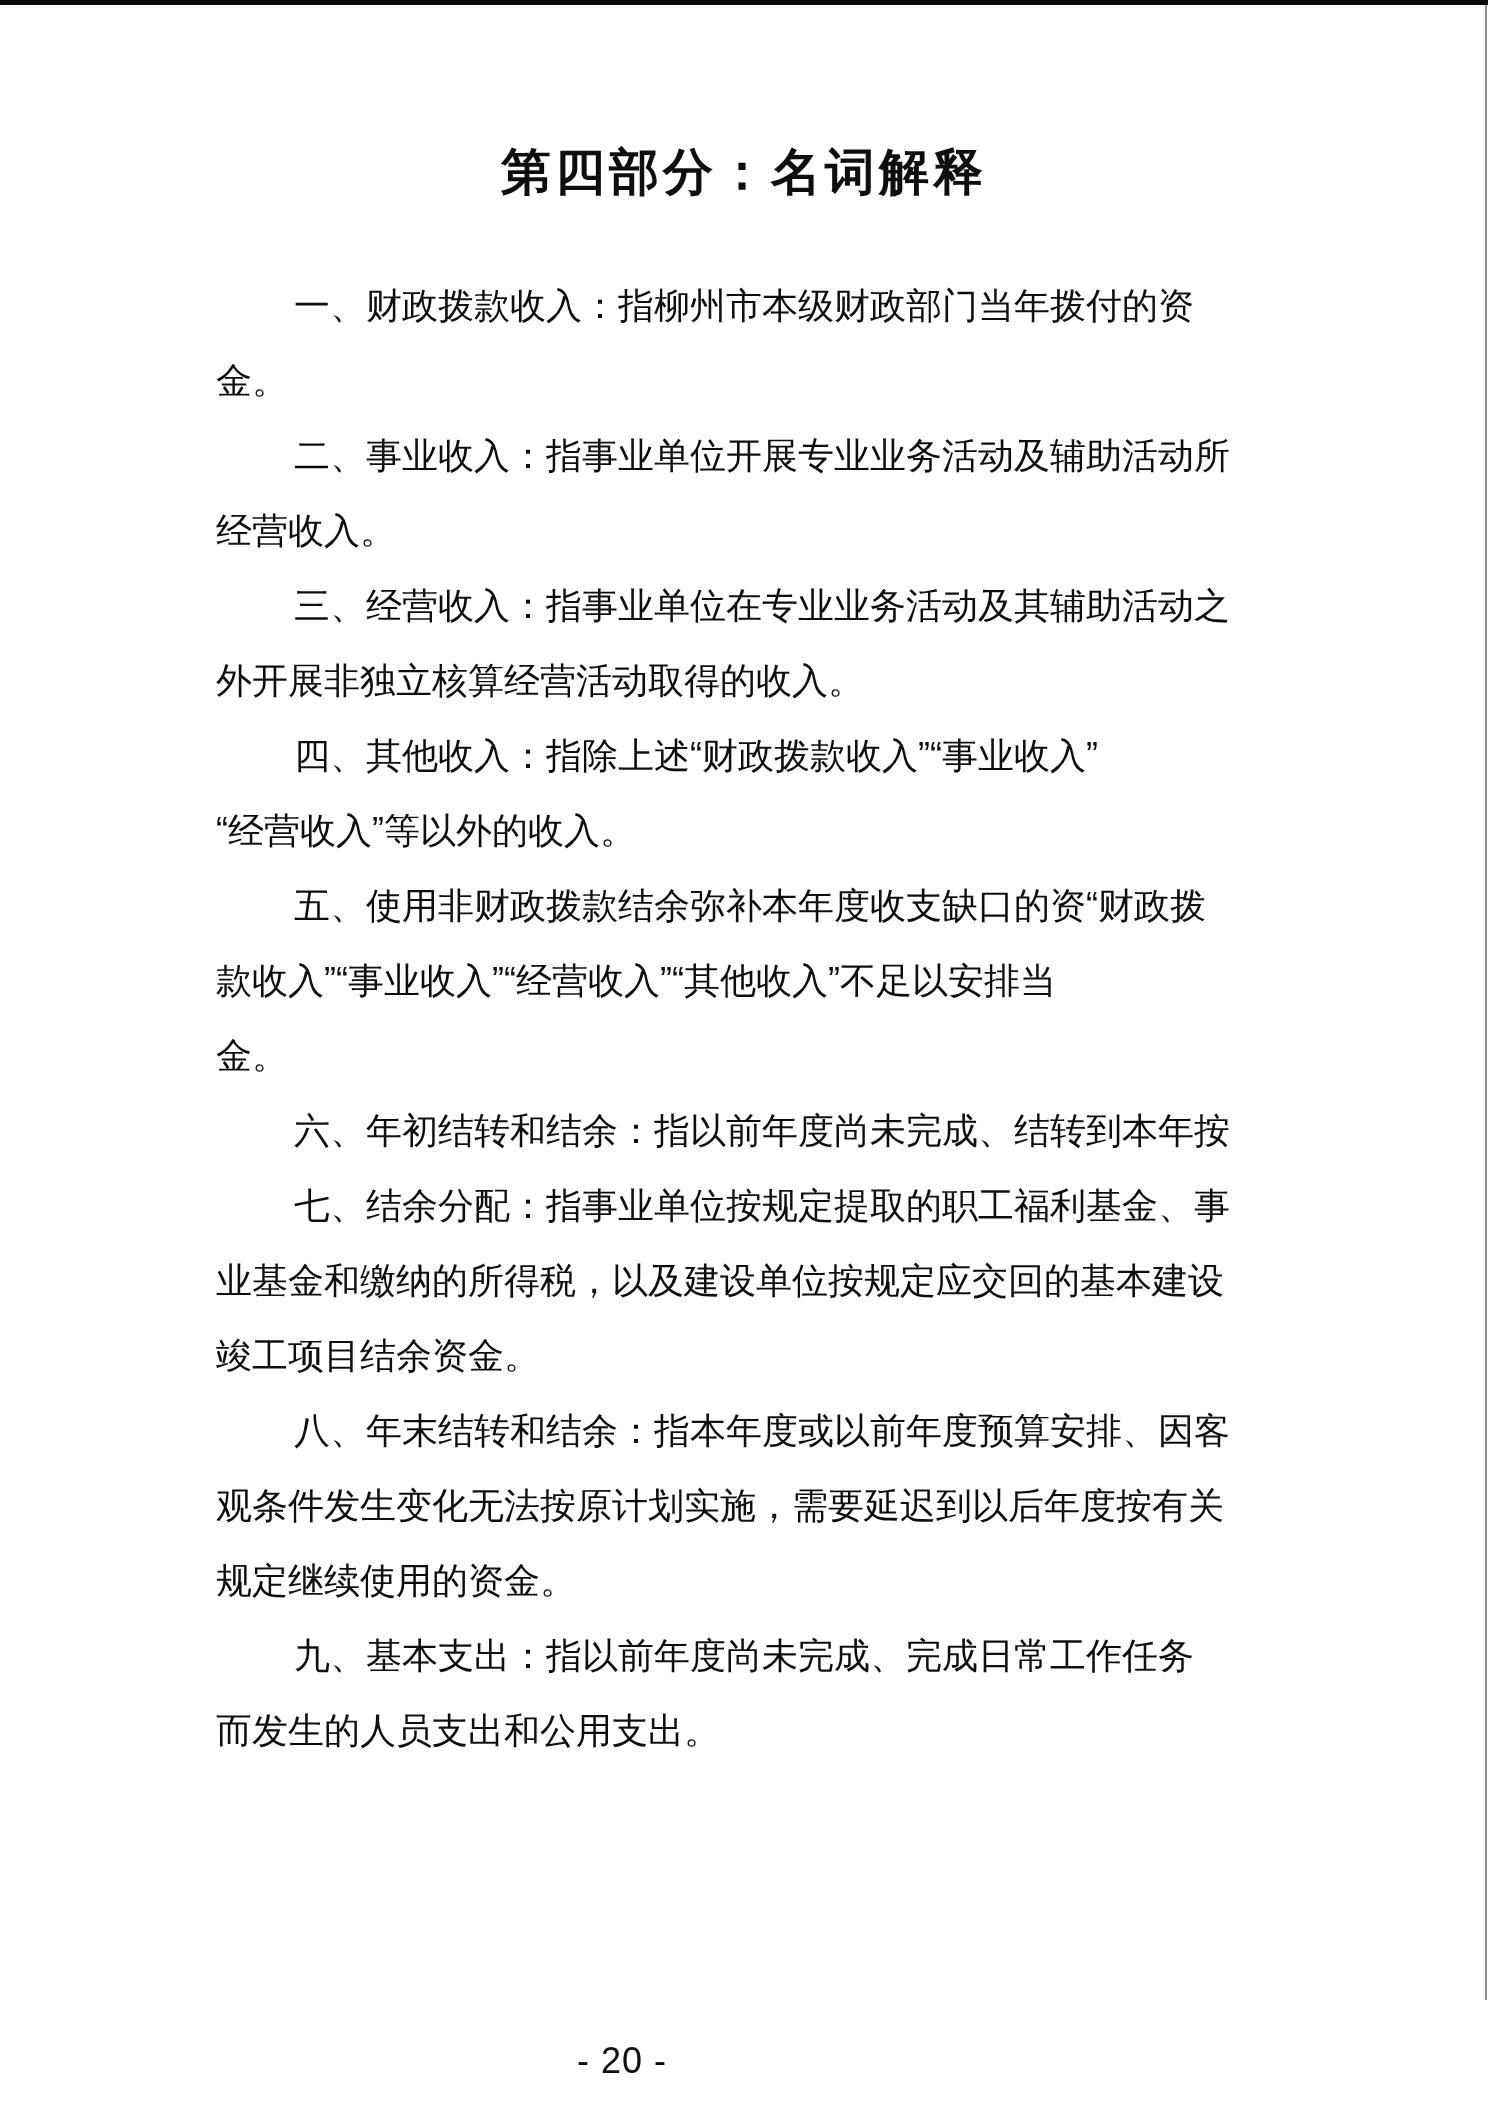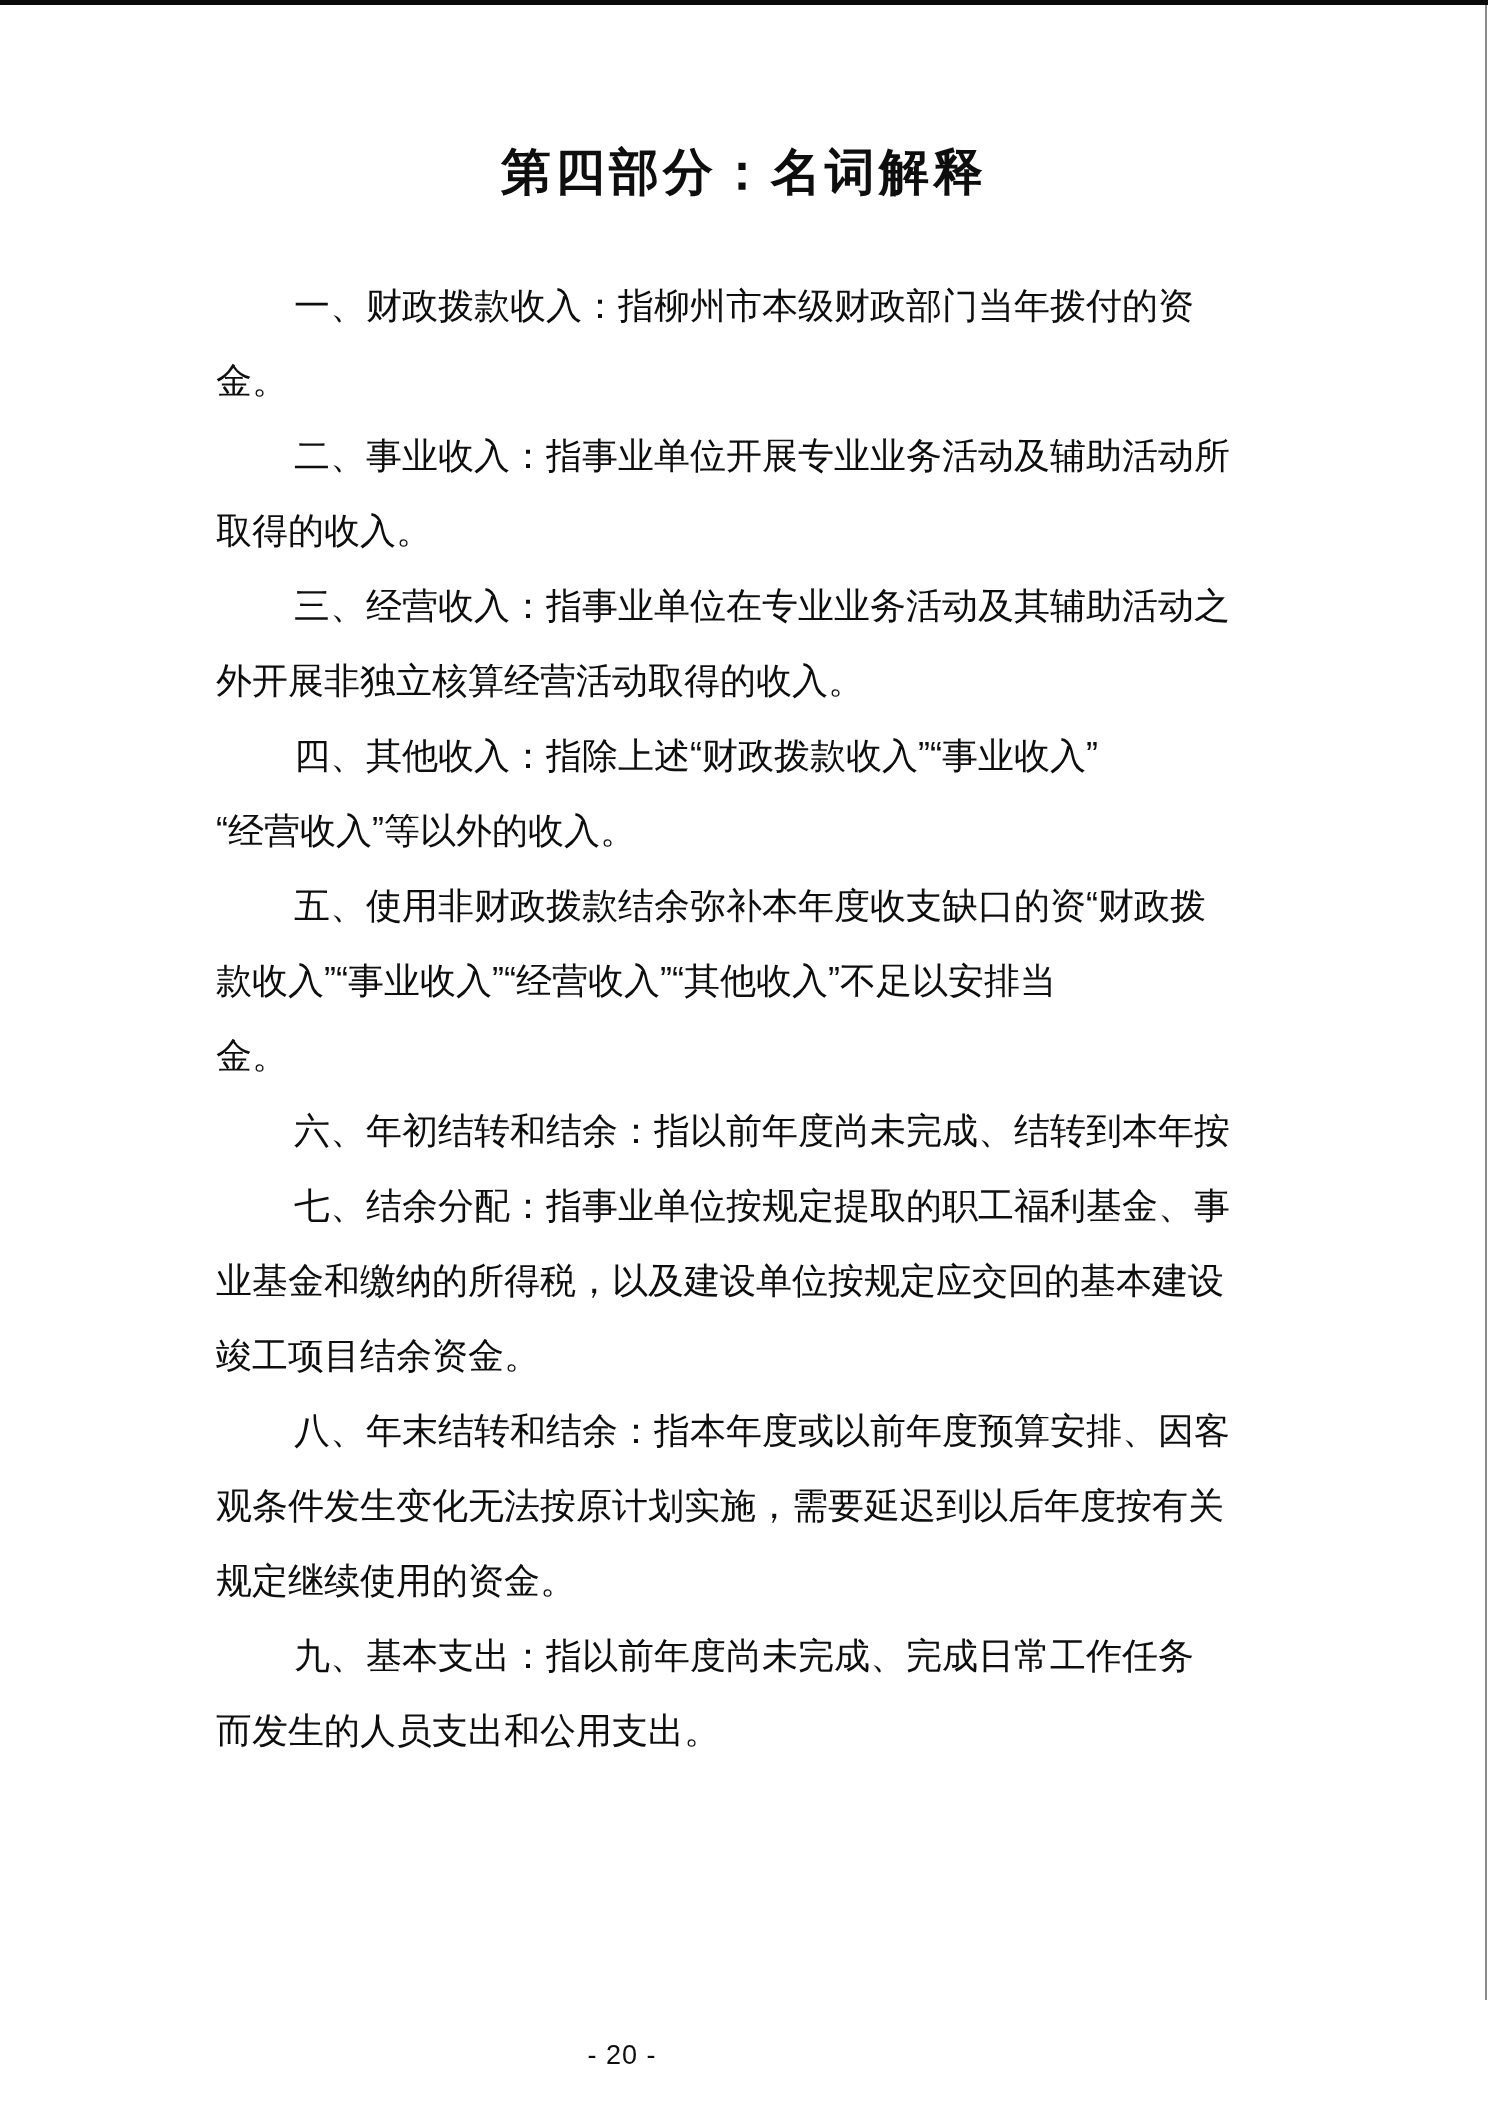--- a/index.html
+++ b/index.html
@@ -55,38 +55,38 @@
     white-space: nowrap;
   }
   .line.indent {
     padding-left: 78px;
   }
   .page-number {
     position: absolute;
     top: 2040px; left: 0;
     width: 1244px;
     text-align: center;
-    font-size: 27px;
+    font-size: 36px;
     letter-spacing: 1px;
   }
 </style>
 </head>
 <body>
 
 <div class="page">
   <div class="scan-edge-top"></div>
   <div class="scan-edge-right"></div>
 
   <h1 class="title">第四部分：名词解释</h1>
 
   <div class="body-text">
       <div class="line indent">一、财政拨款收入：指柳州市本级财政部门当年拨付的资</div>
       <div class="line">金。</div>
       <div class="line indent">二、事业收入：指事业单位开展专业业务活动及辅助活动所</div>
-      <div class="line">取得的收入。</div>
+      <div class="line">经营收入。</div>
       <div class="line indent">三、经营收入：指事业单位在专业业务活动及其辅助活动之</div>
       <div class="line">外开展非独立核算经营活动取得的收入。</div>
       <div class="line indent">四、其他收入：指除上述“财政拨款收入”“事业收入”</div>
       <div class="line">“经营收入”等以外的收入。</div>
       <div class="line indent">五、使用非财政拨款结余弥补本年度收支缺口的资“财政拨</div>
       <div class="line">款收入”“事业收入”“经营收入”“其他收入”不足以安排当</div>
       <div class="line">金。</div>
       <div class="line indent">六、年初结转和结余：指以前年度尚未完成、结转到本年按</div>
       <div class="line indent">七、结余分配：指事业单位按规定提取的职工福利基金、事</div>
       <div class="line">业基金和缴纳的所得税，以及建设单位按规定应交回的基本建设</div>

